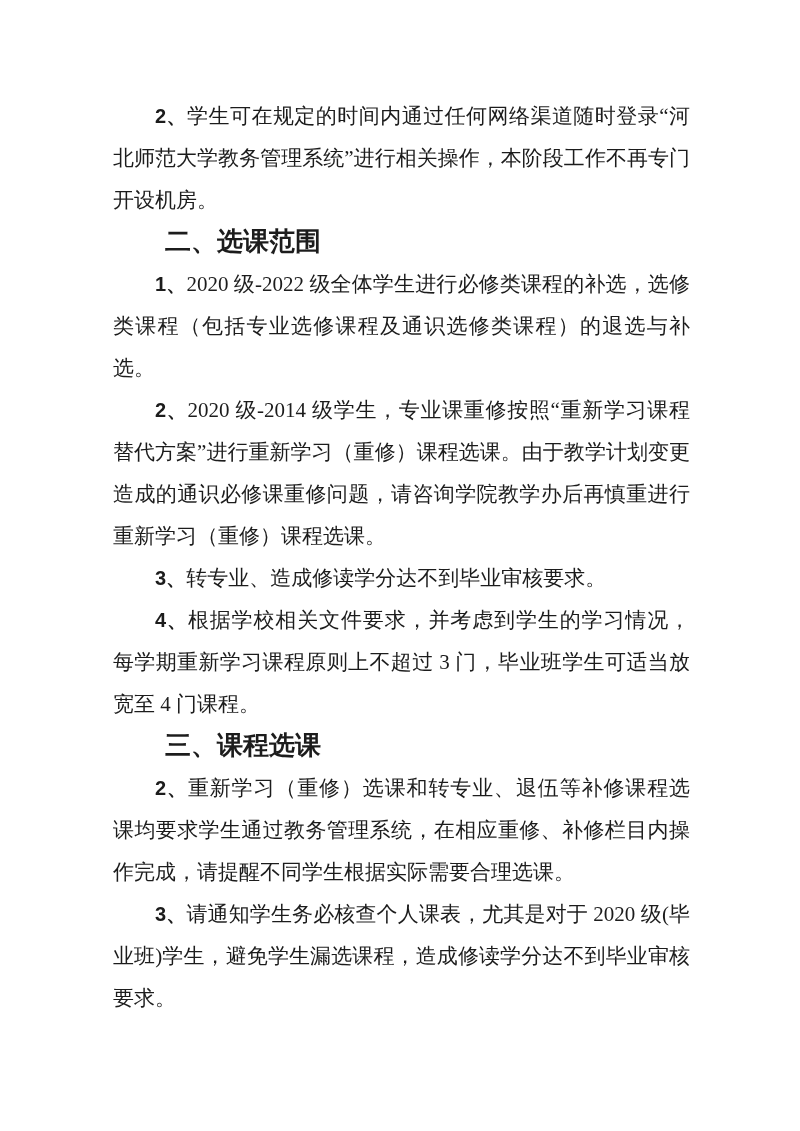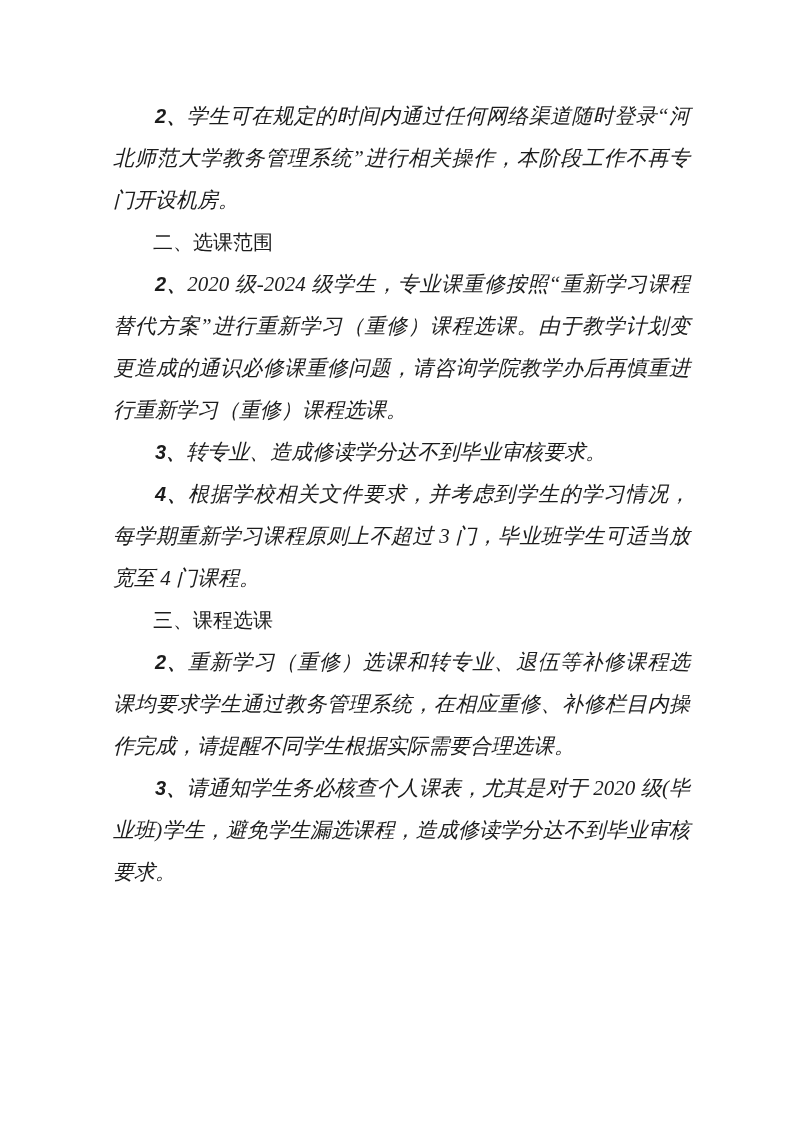--- a/index.html
+++ b/index.html
@@ -18,47 +18,47 @@
     font-family: "Liberation Serif", "DejaVu Serif", serif;
     font-size: 21px;
     line-height: 42px;
     color: #1c1c1c;
   }
   .para {
     margin: 0;
     text-align: justify;
     text-indent: 2em;
     word-break: break-all;
-    font-style: italic;
   }
   .heading {
     margin: 0;
-    font-size: 20px;
+    font-size: 26px;
     line-height: 42px;
-    font-weight: normal;
+    font-weight: bold;
     text-indent: 2em;
     text-align: left;
   }
   .num {
     font-family: "Liberation Sans", "DejaVu Sans", sans-serif;
     font-weight: bold;
     font-size: 20px;
   }
 </style>
 </head>
 <body>
 
 <div class="doc">
 
   <p class="para"><span class="num">2、</span><span>学生可在规定的时间内通过任何网络渠道随时登录“河北师范大学教务管理系统”进行相关操作，本阶段工作不再专门开设机房。</span></p>
 
   <h2 class="heading">二、选课范围</h2>
 
+  <p class="para"><span class="num">1、</span><span>2020 级-2022 级全体学生进行必修类课程的补选，选修类课程（包括专业选修课程及通识选修类课程）的退选与补选。</span></p>
 
-  <p class="para"><span class="num">2、</span><span>2020 级-2024 级学生，专业课重修按照“重新学习课程替代方案”进行重新学习（重修）课程选课。由于教学计划变更造成的通识必修课重修问题，请咨询学院教学办后再慎重进行重新学习（重修）课程选课。</span></p>
+  <p class="para"><span class="num">2、</span><span>2020 级-2014 级学生，专业课重修按照“重新学习课程替代方案”进行重新学习（重修）课程选课。由于教学计划变更造成的通识必修课重修问题，请咨询学院教学办后再慎重进行重新学习（重修）课程选课。</span></p>
 
   <p class="para"><span class="num">3、</span><span>转专业、造成修读学分达不到毕业审核要求。</span></p>
 
   <p class="para"><span class="num">4、</span><span>根据学校相关文件要求，并考虑到学生的学习情况，每学期重新学习课程原则上不超过 3 门，毕业班学生可适当放宽至 4 门课程。</span></p>
 
   <h2 class="heading">三、课程选课</h2>
 
 
   <p class="para"><span class="num">2、</span><span>重新学习（重修）选课和转专业、退伍等补修课程选课均要求学生通过教务管理系统，在相应重修、补修栏目内操作完成，请提醒不同学生根据实际需要合理选课。</span></p>
 

